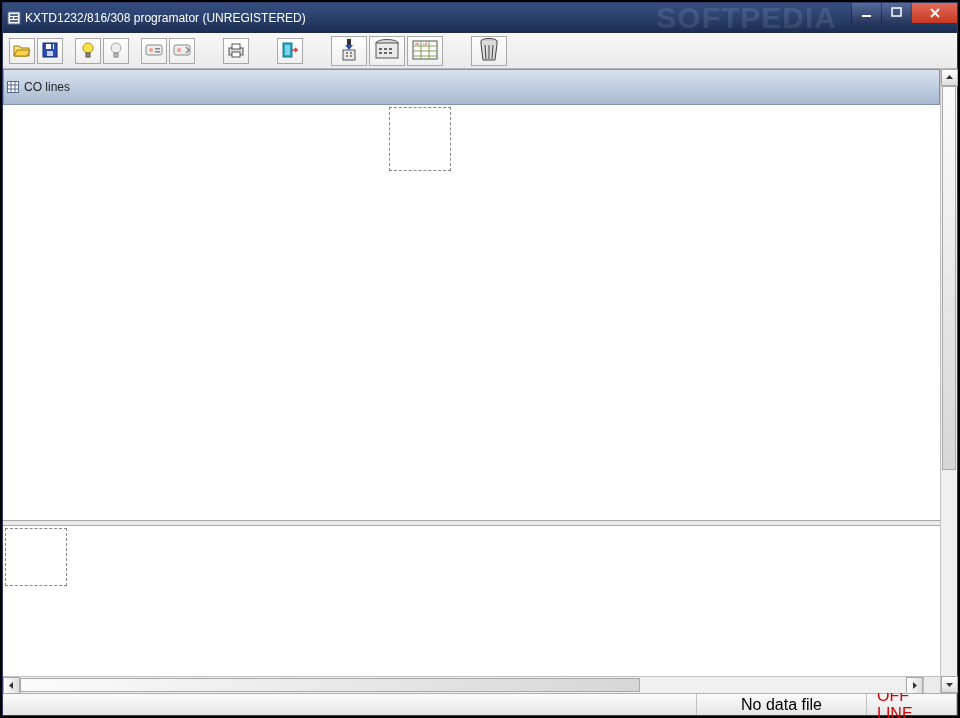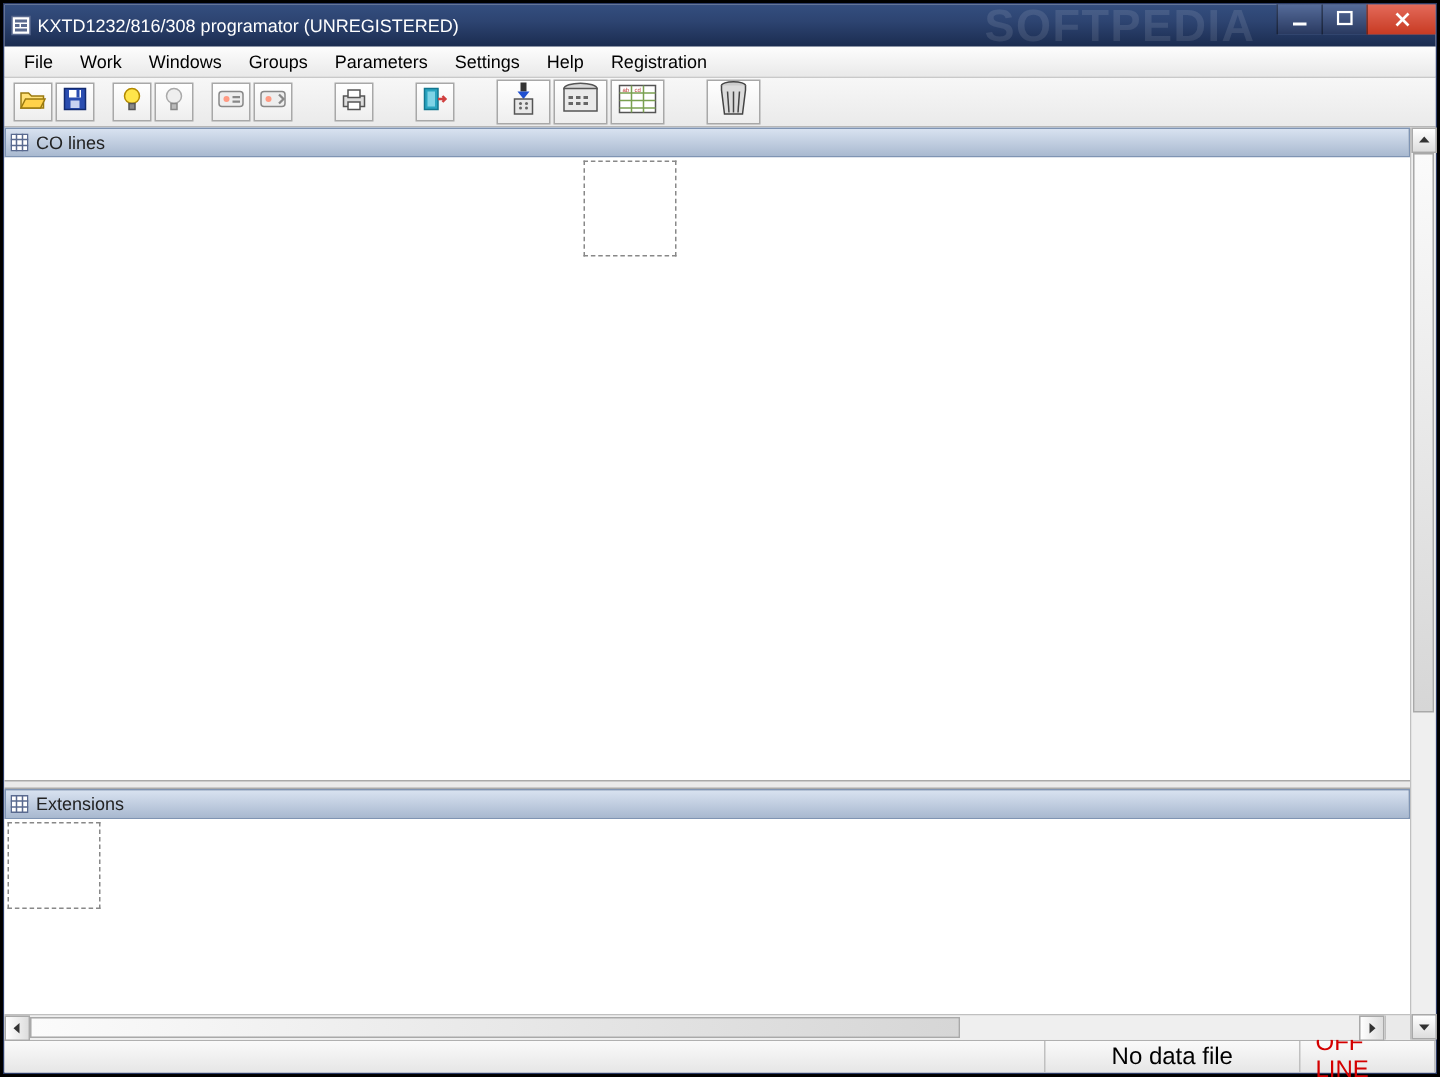--- a/index.html
+++ b/index.html
@@ -86,21 +86,21 @@
     position: relative;
   }
   .content-col {
     flex: 1;
     display: flex;
     flex-direction: column;
     background:#fff;
     position: relative;
   }
   .panel-header {
-    height: 20px;
+    height: 36px;
     background: linear-gradient(to bottom,#d8e2f0,#a9b9d0);
     border: 1px solid #7f94b3;
     display: flex;
     align-items: center;
     padding-left: 2px;
     font-size: 12px;
     color: #222;
   }
   .panel-header .picon { width:14px;height:14px;margin-right:4px;display:inline-flex;align-items:center;justify-content:center; }
   .panel-body {
@@ -213,30 +213,20 @@
       </div>
       <div class="win-btn close">
         <svg width="12" height="12">
             <line x1="2" y1="2" x2="10" y2="10" stroke="#fff" stroke-width="1.8"></line>
             <line x1="10" y1="2" x2="2" y2="10" stroke="#fff" stroke-width="1.8"></line>
           </svg>
       </div>
     </div>
   </div>
 
-  <div class="menubar">
-    <div class="menu-item">File</div>
-    <div class="menu-item">Work</div>
-    <div class="menu-item">Windows</div>
-    <div class="menu-item">Groups</div>
-    <div class="menu-item">Parameters</div>
-    <div class="menu-item">Settings</div>
-    <div class="menu-item">Help</div>
-    <div class="menu-item">Registration</div>
-  </div>
 
   <div class="toolbar">
     <div class="tb-btn">
       <span>
         <svg width="18" height="16">
             <path d="M1 4h5l2 2h8v8H1z" fill="#ffe17a" stroke="#9a7a10"></path>
             <path d="M1 14l3-6h13l-3 6z" fill="#ffd24a" stroke="#9a7a10"></path>
           </svg>
       </span>
     </div>
@@ -391,32 +381,20 @@
             </svg>
         </span>
         <span>CO lines</span>
       </div>
       <div class="panel-body panel-co">
         <div class="placeholder-box" style="left:386px; top:2px; width:62px; height:64px;"></div>
       </div>
 
       <div class="divider"></div>
 
-      <div class="panel-header">
-        <span class="picon">
-          <svg width="12" height="12">
-              <rect x="0.5" y="0.5" width="11" height="11" fill="#fff" stroke="#5a6a8f"></rect>
-              <line x1="0" y1="4" x2="12" y2="4" stroke="#5a6a8f"></line>
-              <line x1="0" y1="8" x2="12" y2="8" stroke="#5a6a8f"></line>
-              <line x1="4" y1="0" x2="4" y2="12" stroke="#5a6a8f"></line>
-              <line x1="8" y1="0" x2="8" y2="12" stroke="#5a6a8f"></line>
-            </svg>
-        </span>
-        <span>Extensions</span>
-      </div>
       <div class="panel-body panel-ext-body" style="flex:1">
         <div class="placeholder-box" style="left:2px; top:2px; width:62px; height:58px;"></div>
       </div>
 
       <div class="hscroll">
         <div class="arrow">
           <svg width="9" height="9">
               <path d="M6 1 2 4.5 6 8z" fill="#333"></path>
             </svg>
         </div>

